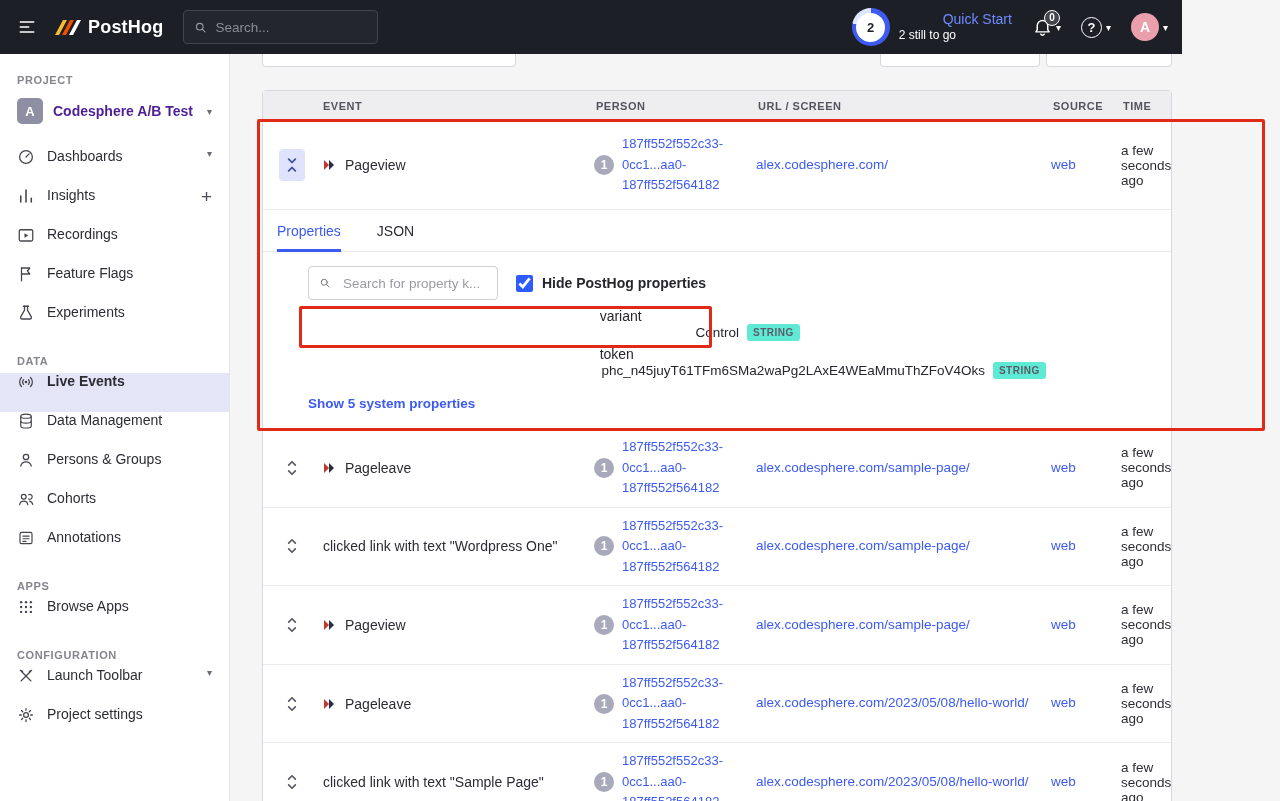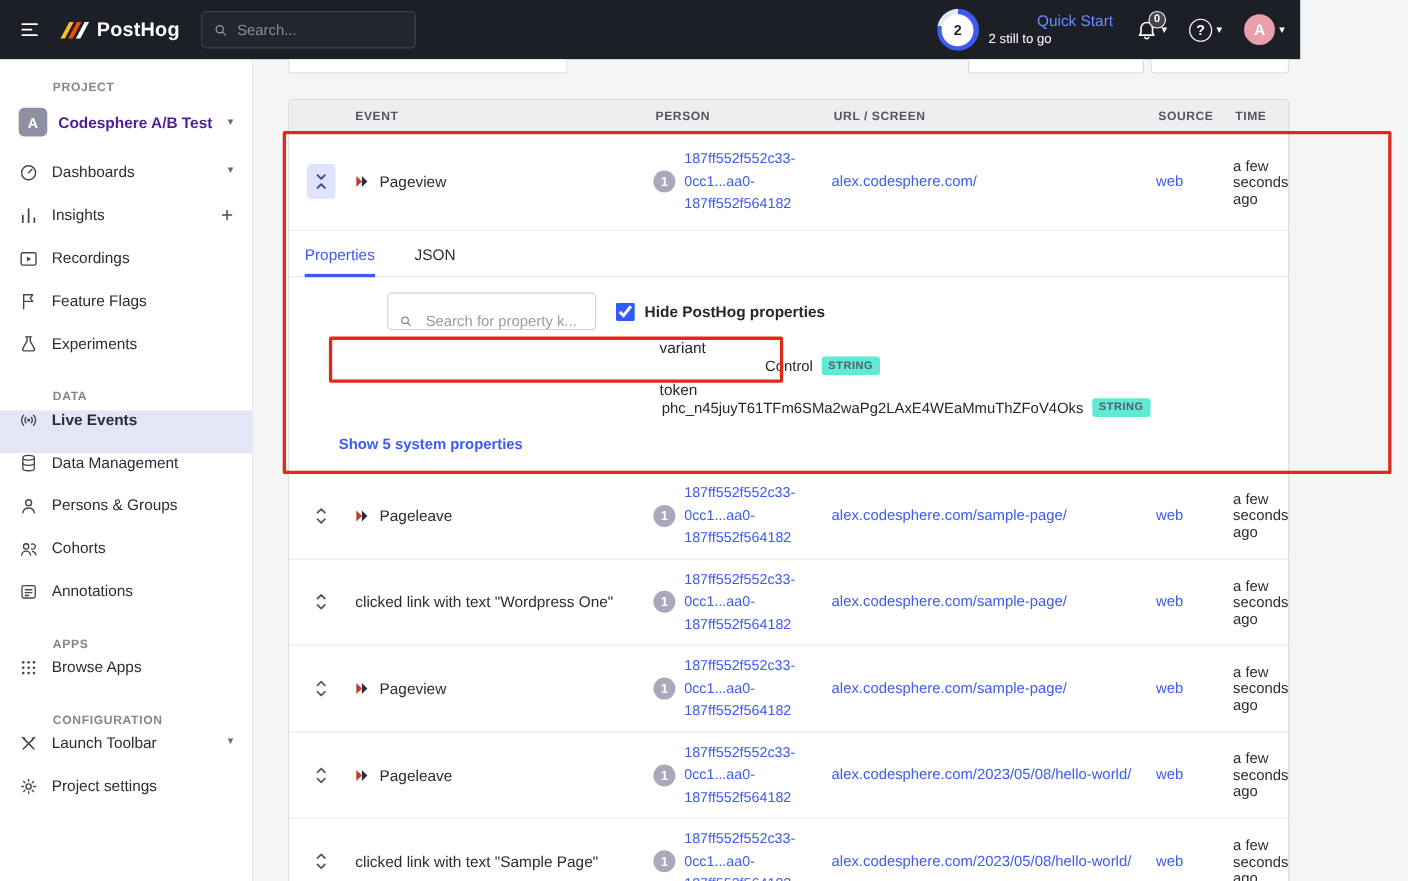--- a/index.html
+++ b/index.html
@@ -28,21 +28,21 @@
   .help-wrap { display:flex; align-items:center; gap:4px; cursor:pointer; }
   .help-circle { width:21px; height:21px; border:1.6px solid #fff; border-radius:50%; color:#fff; font-size:13px; font-weight:700; display:grid; place-items:center; }
   .avatar-wrap { display:flex; align-items:center; gap:4px; cursor:pointer; }
   .top-avatar { width:28px; height:28px; border-radius:50%; background:#eaa0ac; color:#fff; font-weight:700; font-size:14px; display:grid; place-items:center; }
 
   
   .shell { display:flex; height:747px; }
 
   
   .sidebar { width:230px; background:#fff; border-right:1px solid #e4e4e9; padding-top:8px; flex-shrink:0; }
-  .section-label { padding:12px 17px 6px; font-size:11px; font-weight:700; letter-spacing:0.6px; color:#85858f;margin-left:31px; }
+  .section-label { padding:12px 17px 6px; font-size:11px; font-weight:700; letter-spacing:0.6px; color:#85858f; }
   .project-row { display:flex; align-items:center; gap:10px; padding:6px 17px 10px; cursor:pointer; }
   .project-avatar { width:26px; height:26px; border-radius:5px; background:#8f8fa3; color:#fff; font-weight:700; font-size:13px; display:grid; place-items:center; }
   .project-name { font-size:14px; font-weight:700; color:#4c1d95; flex:1; }
   .side-caret { color:#6b6b76; font-size:10px; }
   .side-caret::after { content:"▾"; }
   .nav-group { margin-top:14px; }
   .nav-item { display:flex; align-items:flex-start; gap:12px; height:39px; padding:0 17px; font-size:14px; color:#2c2c35; cursor:pointer; }
   .nav-item.active { background:#e4e5f7; font-weight:600; }
   .nav-icon { width:18px; height:18px; color:#45454f; flex-shrink:0; }
   .nav-icon svg { width:18px; height:18px; display:block; }
@@ -78,21 +78,21 @@
   .time-cell { font-size:13.5px; color:#2c2c35; }
 
   
   .detail { border-top:1px solid #ececf0; background:#fff; }
   .tabs { display:flex; gap:36px; padding-left:14px; border-bottom:1px solid #e7e7ec; height:42px; }
   .tab { display:flex; align-items:center; font-size:14px; color:#2c2c35; position:relative; cursor:pointer; }
   .tab.active { color:#3d5af1; font-weight:400; }
   .tab.active::after { content:""; position:absolute; left:0; right:0; bottom:-1px; height:3px; background:#3d5af1; }
   .detail-body { padding:14px 20px 16px 45px; }
   .controls { display:flex; align-items:center; gap:18px; height:34px; }
-  .prop-search { width:190px; height:34px; border:1px solid #cfcfd6; border-radius:4px; display:flex; align-items:flex-end; gap:12px; padding:0 10px; background:#fff; color:#76767f;margin-left:44px; }
+  .prop-search { width:190px; height:34px; border:1px solid #cfcfd6; border-radius:4px; display:flex; align-items:center; gap:12px; padding:0 10px; background:#fff; color:#76767f; }
   .prop-search input { border:none; outline:none; font-size:13.5px; color:#55555e; width:100%; font-family:"Liberation Sans", sans-serif; }
   .prop-search input::placeholder { color:#9b9ba4; }
   .hideprops { display:flex; align-items:center; gap:9px; font-size:14px; font-weight:600; color:#26262e; cursor:pointer; }
   .hideprops input { width:17px; height:17px; accent-color:#2d5bff; cursor:pointer; }
   .prop-row { display:flex; align-items:center; min-height:38px; font-size:14px;flex-direction:column; }
   .prop-row.first { margin-top:8px; }
   .prop-key { width:260px; color:#26262e; }
   .prop-val { display:flex; align-items:center; gap:8px; color:#26262e; font-size:13.5px; }
   .offset-a { margin-left:36px; }
   .offset-b { margin-left:188px; }

